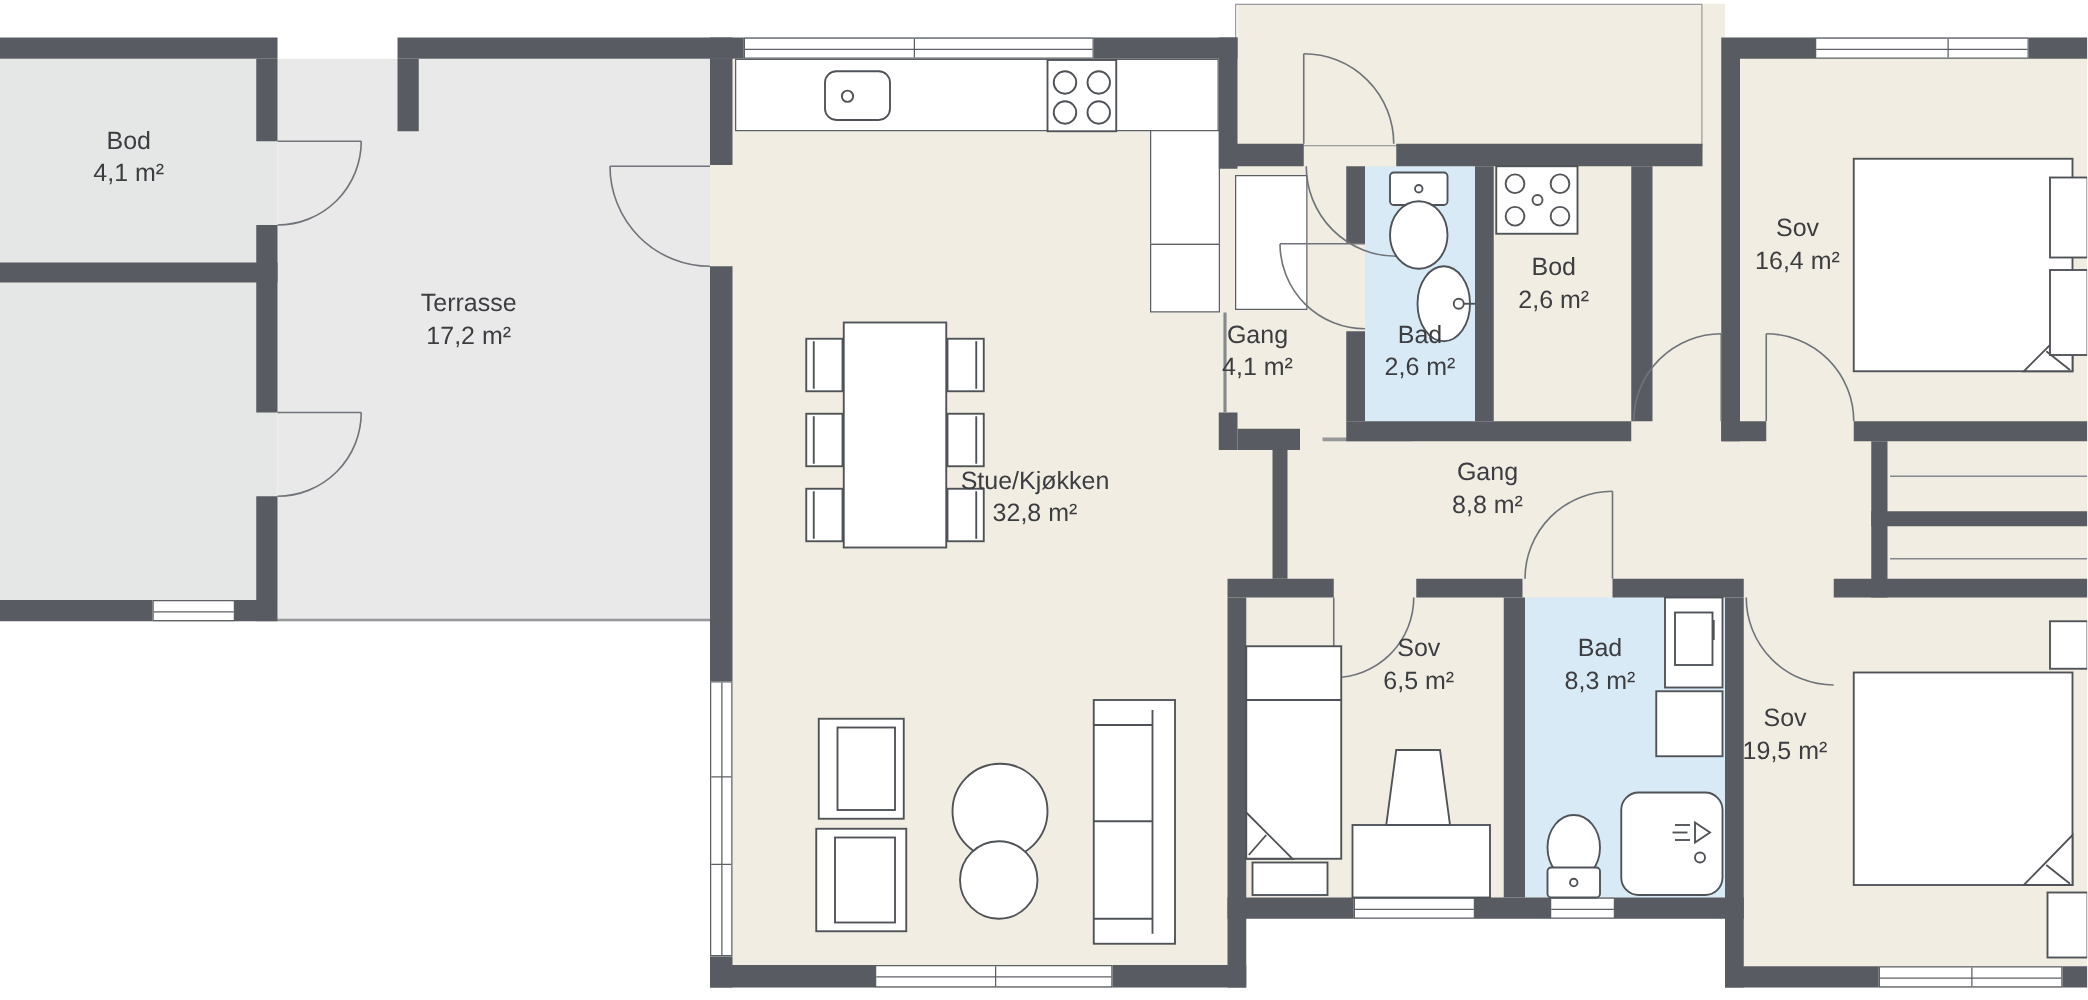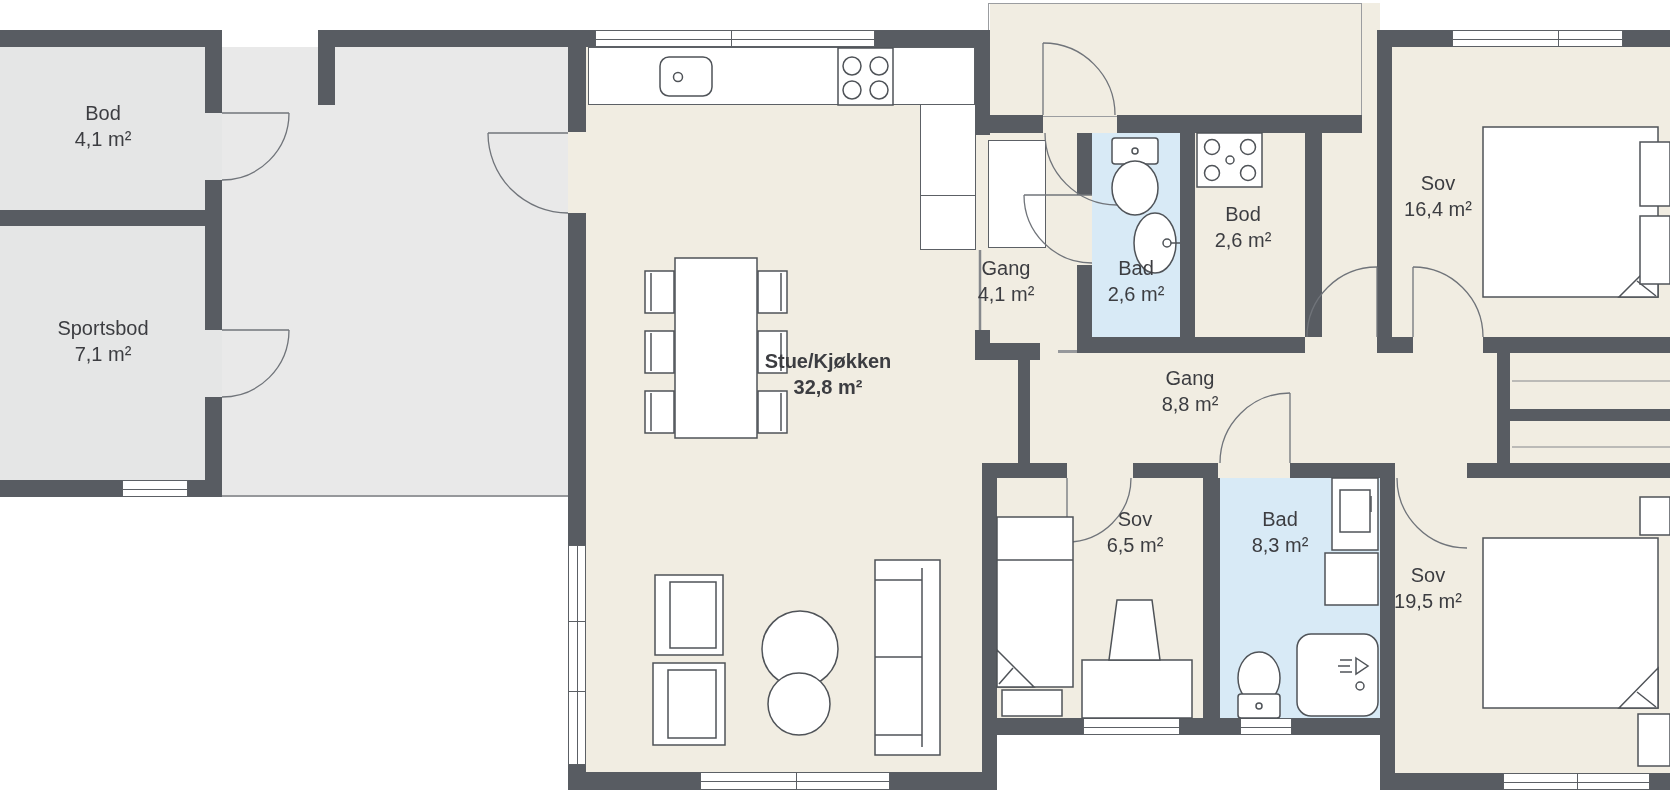--- a/index.html
+++ b/index.html
@@ -294,25 +294,25 @@
       <g stroke="#85888c" stroke-width="2.5">
         <line x1="980" y1="250" x2="980" y2="330"></line>
       </g>
     </g>
   </svg>
 
   <div class="abs label" style="left:23px;top:100px;width:160px;">
     <span class="rname">Bod</span>
     <span class="rarea">4,1 m²</span>
   </div>
-  <div class="abs label" style="left:23px;top:315px;width:160px;">
-    <span class="rname">Sportsbod</span>
-    <span class="rarea">7,1 m²</span>
-  </div>
-  <div class="abs label" style="left:738px;top:348px;width:180px;font-weight:bold;">
+  <div class="abs label" style="left:295px;top:230px;width:160px;">
+    <span class="rname">Terrasse</span>
+    <span class="rarea">17,2 m²</span>
+  </div>
+  <div class="abs label" style="left:738px;top:372px;width:180px;">
     <span class="rname">Stue/Kjøkken</span>
     <span class="rarea">32,8 m²</span>
   </div>
   <div class="abs label" style="left:926px;top:255px;width:160px;">
     <span class="rname">Gang</span>
     <span class="rarea">4,1 m²</span>
   </div>
   <div class="abs label" style="left:1056px;top:255px;width:160px;">
     <span class="rname">Bad</span>
     <span class="rarea">2,6 m²</span>

